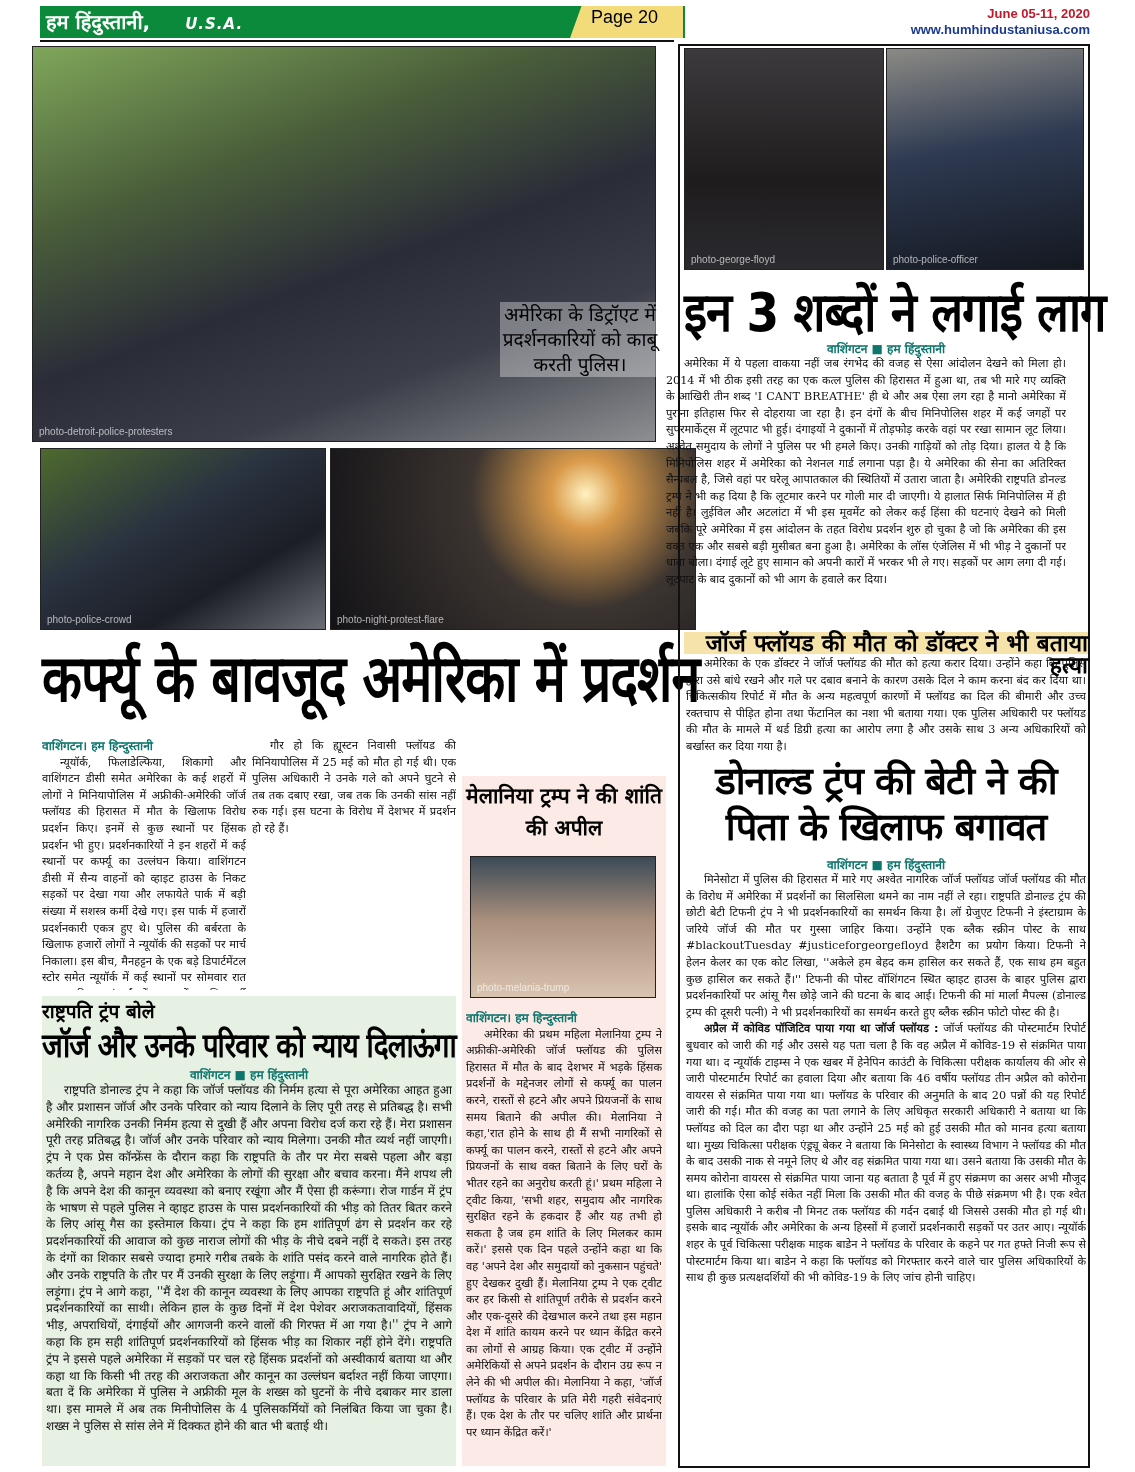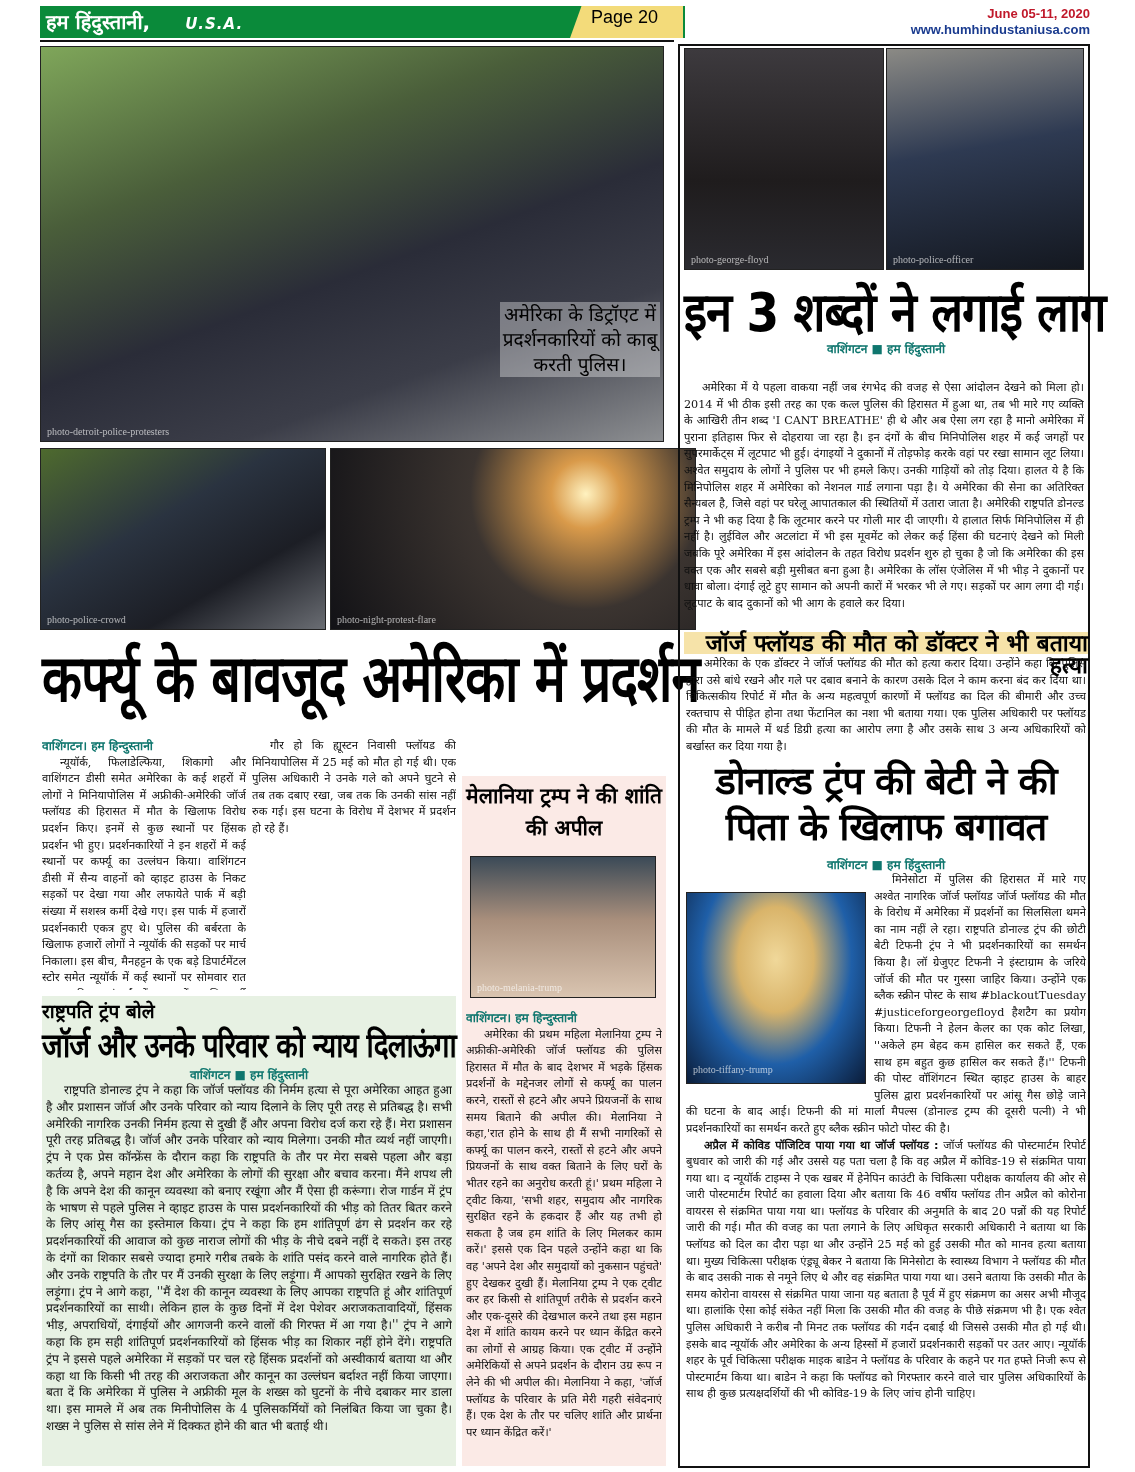--- a/index.html
+++ b/index.html
@@ -18,21 +18,21 @@
 
   
   .photo { position: absolute; overflow: hidden; border: 1px solid #222; }
   .ph-riot { background: linear-gradient(160deg, #7fa65a 0%, #4a5e3a 30%, #2a2c38 55%, #3b3d48 75%, #8d8f92 100%); }
   .ph-riot2 { background: linear-gradient(150deg, #4e6a2e 0%, #2a3340 40%, #1c1e25 70%, #6a6d73 100%); }
   .ph-night { background: radial-gradient(circle at 70% 25%, #fff2c0 0%, #d99a4a 12%, #3b3430 40%, #121216 100%); }
   .ph-floyd { background: linear-gradient(180deg, #3d3a3e 0%, #1f1c1d 60%, #2a2a2f 100%); }
   .ph-officer { background: linear-gradient(170deg, #8b8a85 0%, #2e3a52 45%, #141820 100%); }
   .ph-melania { background: linear-gradient(180deg, #3b4a57 0%, #a98f7c 45%, #d9c4b0 100%); }
   .ph-tiffany { background: radial-gradient(ellipse at 50% 35%, #f0d89a 0%, #d9b46a 30%, #1f5fa8 60%, #0b1d3a 100%); }
-  .photo .ph-label { position: absolute; bottom: 4px; left: 6px; font-family: Liberation Serif, serif; font-size: 10px; color: rgba(255,255,255,0.65); margin-top: 12px; }
+  .photo .ph-label { position: absolute; bottom: 4px; left: 6px; font-family: Liberation Sans, sans-serif; font-size: 10px; color: rgba(255,255,255,0.65); margin-top: 12px; }
 
   .caption-box { position: absolute; left: 500px; top: 302px; width: 160px; text-align: center; font-family: "DejaVu Sans", sans-serif; font-size: 19px; line-height: 25px; color: #000; background: rgba(255,255,255,0.35); }
 
   
   .hl { position: absolute; font-family: "DejaVu Sans", sans-serif; font-weight: bold; color: #000; white-space: nowrap; letter-spacing: -1px; }
   .hl-main { left: 42px; top: 640px; width: 626px; font-size: 52px; text-align: center; transform: scaleY(1.25); }
   .hl-right1 { left: 684px; top: 278px; width: 404px; font-size: 47px; text-align: center; transform: scaleY(1.15); }
   .hl-right2 { left: 684px; top: 758px; width: 404px; font-size: 38px; line-height: 46px; text-align: center; white-space: normal; }
   .hl-sub { position: absolute; left: 684px; top: 632px; width: 404px; height: 22px; background: #f6e3a9; font-family: "DejaVu Sans", sans-serif; font-weight: bold; font-size: 23px; text-align: right; color: #000; line-height: 22px; }
 
@@ -69,21 +69,21 @@
     <span class="usa">U.S.A.</span>
   </div>
   <div class="mast-page">
     <span>Page 20</span>
   </div>
   <div class="mast-date">June 05-11, 2020</div>
   <div class="mast-url">www.humhindustaniusa.com</div>
 </div>
 <div class="rule-top"></div>
 
-<div class="photo ph-riot" style="left:40px; top:46px; width:624px; height:396px;">
+<div class="photo ph-riot" style="left:32px; top:46px; width:624px; height:396px;">
   <span class="ph-label">photo-detroit-police-protesters</span>
 </div>
 <div class="caption-box">अमेरिका के डिट्रॉएट में प्रदर्शनकारियों को काबू करती पुलिस।</div>
 
 <div class="photo ph-riot2" style="left:40px; top:448px; width:286px; height:182px;">
   <span class="ph-label">photo-police-crowd</span>
 </div>
 <div class="photo ph-night" style="left:330px; top:448px; width:366px; height:182px;">
   <span class="ph-label">photo-night-protest-flare</span>
 </div>
@@ -123,34 +123,31 @@
 <div class="right-frame"></div>
 <div class="photo ph-floyd" style="left:684px; top:48px; width:200px; height:222px;">
   <span class="ph-label">photo-george-floyd</span>
 </div>
 <div class="photo ph-officer" style="left:886px; top:48px; width:198px; height:222px;">
   <span class="ph-label">photo-police-officer</span>
 </div>
 
 <div class="hl hl-right1">इन 3 शब्दों ने लगाई लाग</div>
 <div class="dateline dateline-center" style="left:684px; top:340px; width:404px;">वाशिंगटन ■ हम हिंदुस्तानी</div>
-<div class="col" style="left:684px; top:356px; width:400px; height:274px; overflow:hidden;margin-top:24px;">
+<div class="col" style="left:666px; top:356px; width:400px; height:274px; overflow:hidden;">
   <p>अमेरिका में ये पहला वाकया नहीं जब रंगभेद की वजह से ऐसा आंदोलन देखने को मिला हो। 2014 में भी ठीक इसी तरह का एक कत्ल पुलिस की हिरासत में हुआ था, तब भी मारे गए व्यक्ति के आखिरी तीन शब्द 'I CANT BREATHE' ही थे और अब ऐसा लग रहा है मानो अमेरिका में पुराना इतिहास फिर से दोहराया जा रहा है। इन दंगों के बीच मिनिपोलिस शहर में कई जगहों पर सुपरमार्केट्स में लूटपाट भी हुई। दंगाइयों ने दुकानों में तोड़फोड़ करके वहां पर रखा सामान लूट लिया। अश्वेत समुदाय के लोगों ने पुलिस पर भी हमले किए। उनकी गाड़ियों को तोड़ दिया। हालत ये है कि मिनिपोलिस शहर में अमेरिका को नेशनल गार्ड लगाना पड़ा है। ये अमेरिका की सेना का अतिरिक्त सैन्यबल है, जिसे वहां पर घरेलू आपातकाल की स्थितियों में उतारा जाता है। अमेरिकी राष्ट्रपति डोनल्ड ट्रम्प ने भी कह दिया है कि लूटमार करने पर गोली मार दी जाएगी। ये हालात सिर्फ मिनिपोलिस में ही नहीं है। लुईविल और अटलांटा में भी इस मूवमेंट को लेकर कई हिंसा की घटनाएं देखने को मिली जबकि पूरे अमेरिका में इस आंदोलन के तहत विरोध प्रदर्शन शुरु हो चुका है जो कि अमेरिका की इस वक्त एक और सबसे बड़ी मुसीबत बना हुआ है। अमेरिका के लॉस एंजेलिस में भी भीड़ ने दुकानों पर धावा बोला। दंगाई लूटे हुए सामान को अपनी कारों में भरकर भी ले गए। सड़कों पर आग लगा दी गई। लूटपाट के बाद दुकानों को भी आग के हवाले कर दिया।</p>
 </div>
 
 <div class="hl-sub">जॉर्ज फ्लॉयड की मौत को डॉक्टर ने भी बताया हत्या</div>
 <div class="col" style="left:686px; top:656px; width:400px; height:100px; overflow:hidden;">
   <p>अमेरिका के एक डॉक्टर ने जॉर्ज फ्लॉयड की मौत को हत्या करार दिया। उन्होंने कहा कि पुलिस द्वारा उसे बांधे रखने और गले पर दबाव बनाने के कारण उसके दिल ने काम करना बंद कर दिया था। चिकित्सकीय रिपोर्ट में मौत के अन्य महत्वपूर्ण कारणों में फ्लॉयड का दिल की बीमारी और उच्च रक्तचाप से पीड़ित होना तथा फेंटानिल का नशा भी बताया गया। एक पुलिस अधिकारी पर फ्लॉयड की मौत के मामले में थर्ड डिग्री हत्या का आरोप लगा है और उसके साथ 3 अन्य अधिकारियों को बर्खास्त कर दिया गया है।</p>
 </div>
 
 <div class="hl hl-right2">डोनाल्ड ट्रंप की बेटी ने की पिता के खिलाफ बगावत</div>
 <div class="dateline dateline-center" style="left:684px; top:856px; width:404px;">वाशिंगटन ■ हम हिंदुस्तानी</div>
 
 <div class="col" style="left:686px; top:872px; width:400px; height:592px; overflow:hidden;">
-  <div class="photo ph-tiffany" style="position:relative; float:left; width:180px; height:192px; margin:20px 8px 4px 0;">
-    <span class="ph-label">photo-tiffany-trump</span>
-  </div>
   <p>मिनेसोटा में पुलिस की हिरासत में मारे गए अश्वेत नागरिक जॉर्ज फ्लॉयड जॉर्ज फ्लॉयड की मौत के विरोध में अमेरिका में प्रदर्शनों का सिलसिला थमने का नाम नहीं ले रहा। राष्ट्रपति डोनाल्ड ट्रंप की छोटी बेटी टिफनी ट्रंप ने भी प्रदर्शनकारियों का समर्थन किया है। लॉ ग्रेजुएट टिफनी ने इंस्टाग्राम के जरिये जॉर्ज की मौत पर गुस्सा जाहिर किया। उन्होंने एक ब्लैक स्क्रीन पोस्ट के साथ #blackoutTuesday #justiceforgeorgefloyd हैशटैग का प्रयोग किया। टिफनी ने हेलन केलर का एक कोट लिखा, ''अकेले हम बेहद कम हासिल कर सकते हैं, एक साथ हम बहुत कुछ हासिल कर सकते हैं।'' टिफनी की पोस्ट वॉशिंगटन स्थित व्हाइट हाउस के बाहर पुलिस द्वारा प्रदर्शनकारियों पर आंसू गैस छोड़े जाने की घटना के बाद आई। टिफनी की मां मार्ला मैपल्स (डोनाल्ड ट्रम्प की दूसरी पत्नी) ने भी प्रदर्शनकारियों का समर्थन करते हुए ब्लैक स्क्रीन फोटो पोस्ट की है।</p>
   <p style="clear:both;">
     <b>अप्रैल में कोविड पॉजिटिव पाया गया था जॉर्ज फ्लॉयड :</b>
     <span>जॉर्ज फ्लॉयड की पोस्टमार्टम रिपोर्ट बुधवार को जारी की गई और उससे यह पता चला है कि वह अप्रैल में कोविड-19 से संक्रमित पाया गया था। द न्यूयॉर्क टाइम्स ने एक खबर में हेनेपिन काउंटी के चिकित्सा परीक्षक कार्यालय की ओर से जारी पोस्टमार्टम रिपोर्ट का हवाला दिया और बताया कि 46 वर्षीय फ्लॉयड तीन अप्रैल को कोरोना वायरस से संक्रमित पाया गया था। फ्लॉयड के परिवार की अनुमति के बाद 20 पन्नों की यह रिपोर्ट जारी की गई। मौत की वजह का पता लगाने के लिए अधिकृत सरकारी अधिकारी ने बताया था कि फ्लॉयड को दिल का दौरा पड़ा था और उन्होंने 25 मई को हुई उसकी मौत को मानव हत्या बताया था। मुख्य चिकित्सा परीक्षक एंड्र्यू बेकर ने बताया कि मिनेसोटा के स्वास्थ्य विभाग ने फ्लॉयड की मौत के बाद उसकी नाक से नमूने लिए थे और वह संक्रमित पाया गया था। उसने बताया कि उसकी मौत के समय कोरोना वायरस से संक्रमित पाया जाना यह बताता है पूर्व में हुए संक्रमण का असर अभी मौजूद था। हालांकि ऐसा कोई संकेत नहीं मिला कि उसकी मौत की वजह के पीछे संक्रमण भी है। एक श्वेत पुलिस अधिकारी ने करीब नौ मिनट तक फ्लॉयड की गर्दन दबाई थी जिससे उसकी मौत हो गई थी। इसके बाद न्यूयॉर्क और अमेरिका के अन्य हिस्सों में हजारों प्रदर्शनकारी सड़कों पर उतर आए। न्यूयॉर्क शहर के पूर्व चिकित्सा परीक्षक माइक बाडेन ने फ्लॉयड के परिवार के कहने पर गत हफ्ते निजी रूप से पोस्टमार्टम किया था। बाडेन ने कहा कि फ्लॉयड को गिरफ्तार करने वाले चार पुलिस अधिकारियों के साथ ही कुछ प्रत्यक्षदर्शियों की भी कोविड-19 के लिए जांच होनी चाहिए।</span>
   </p>
 </div>
 
 </body></html>

